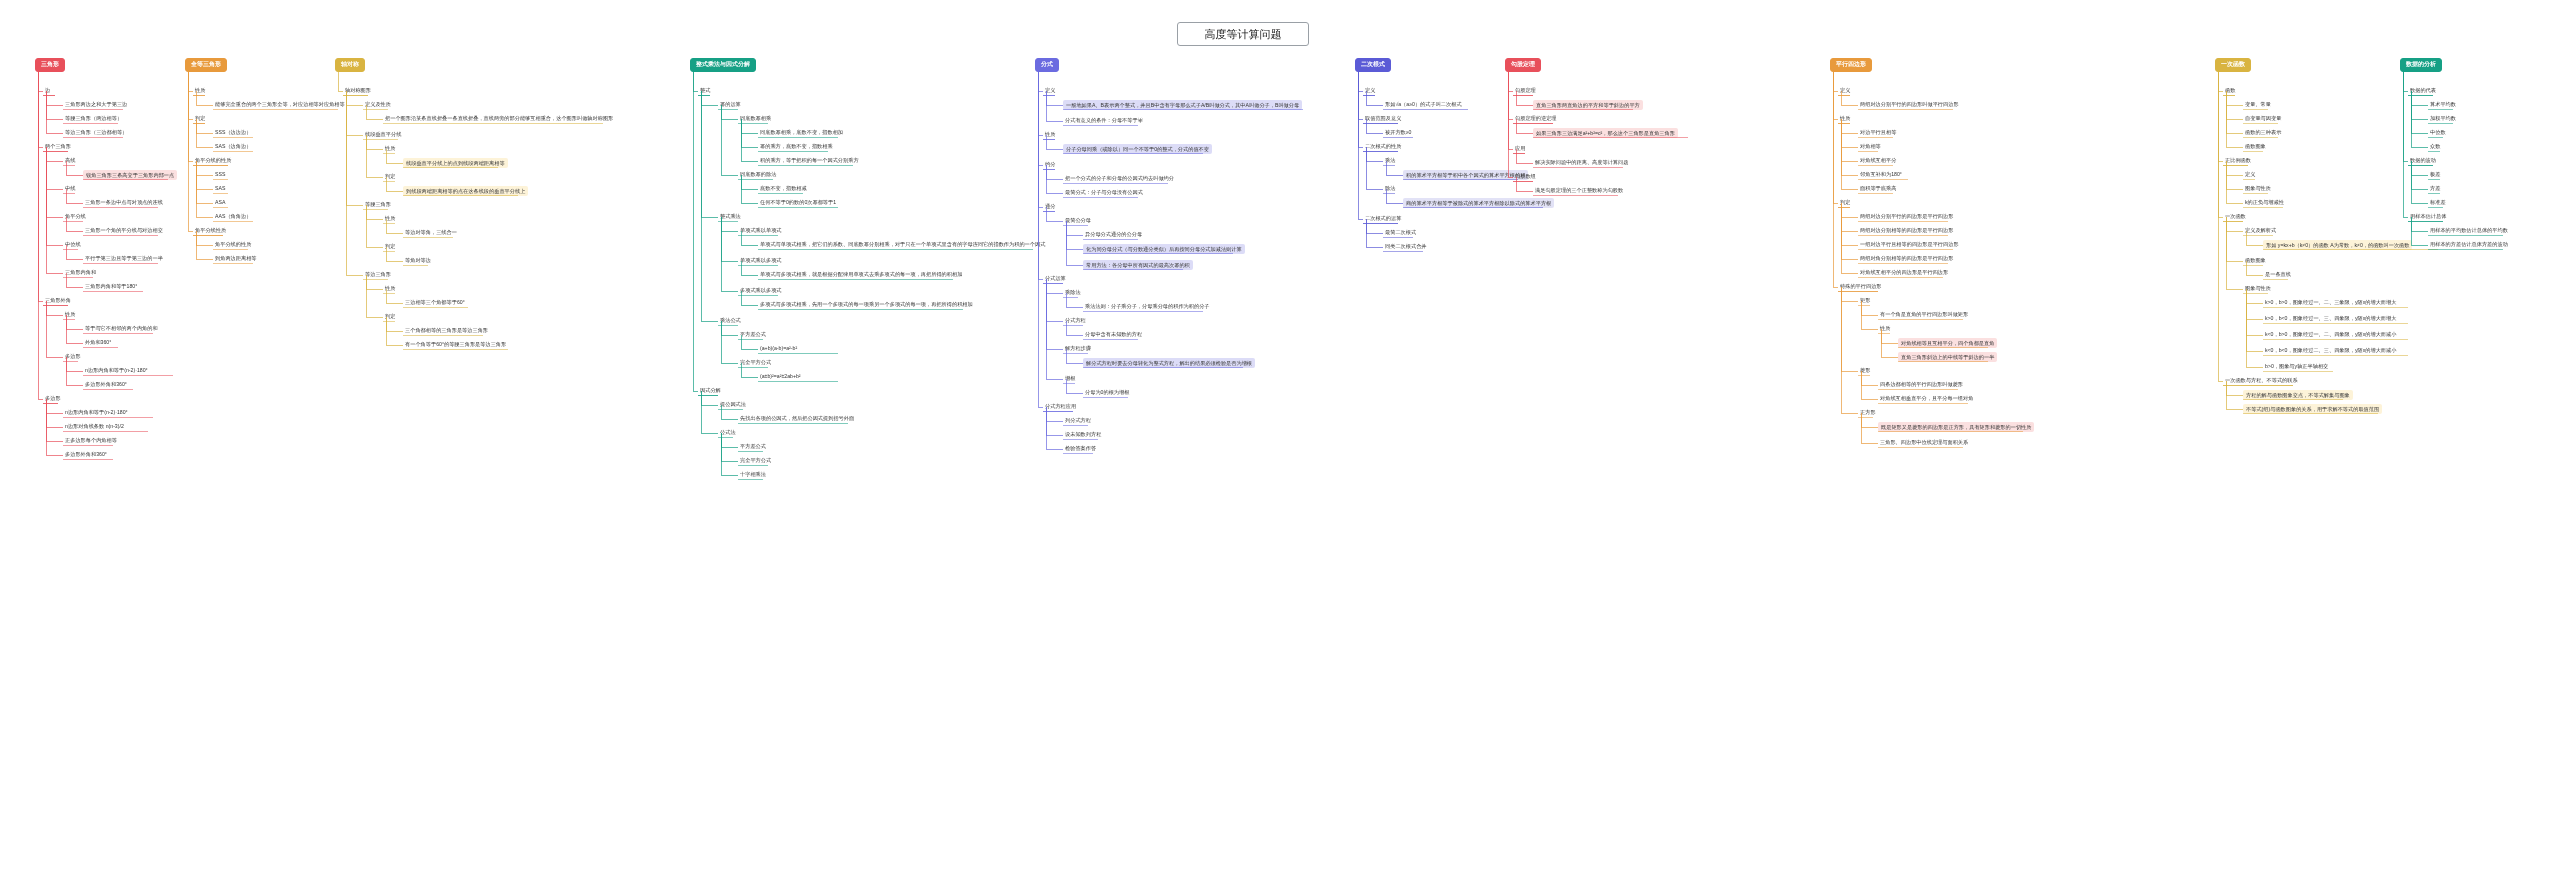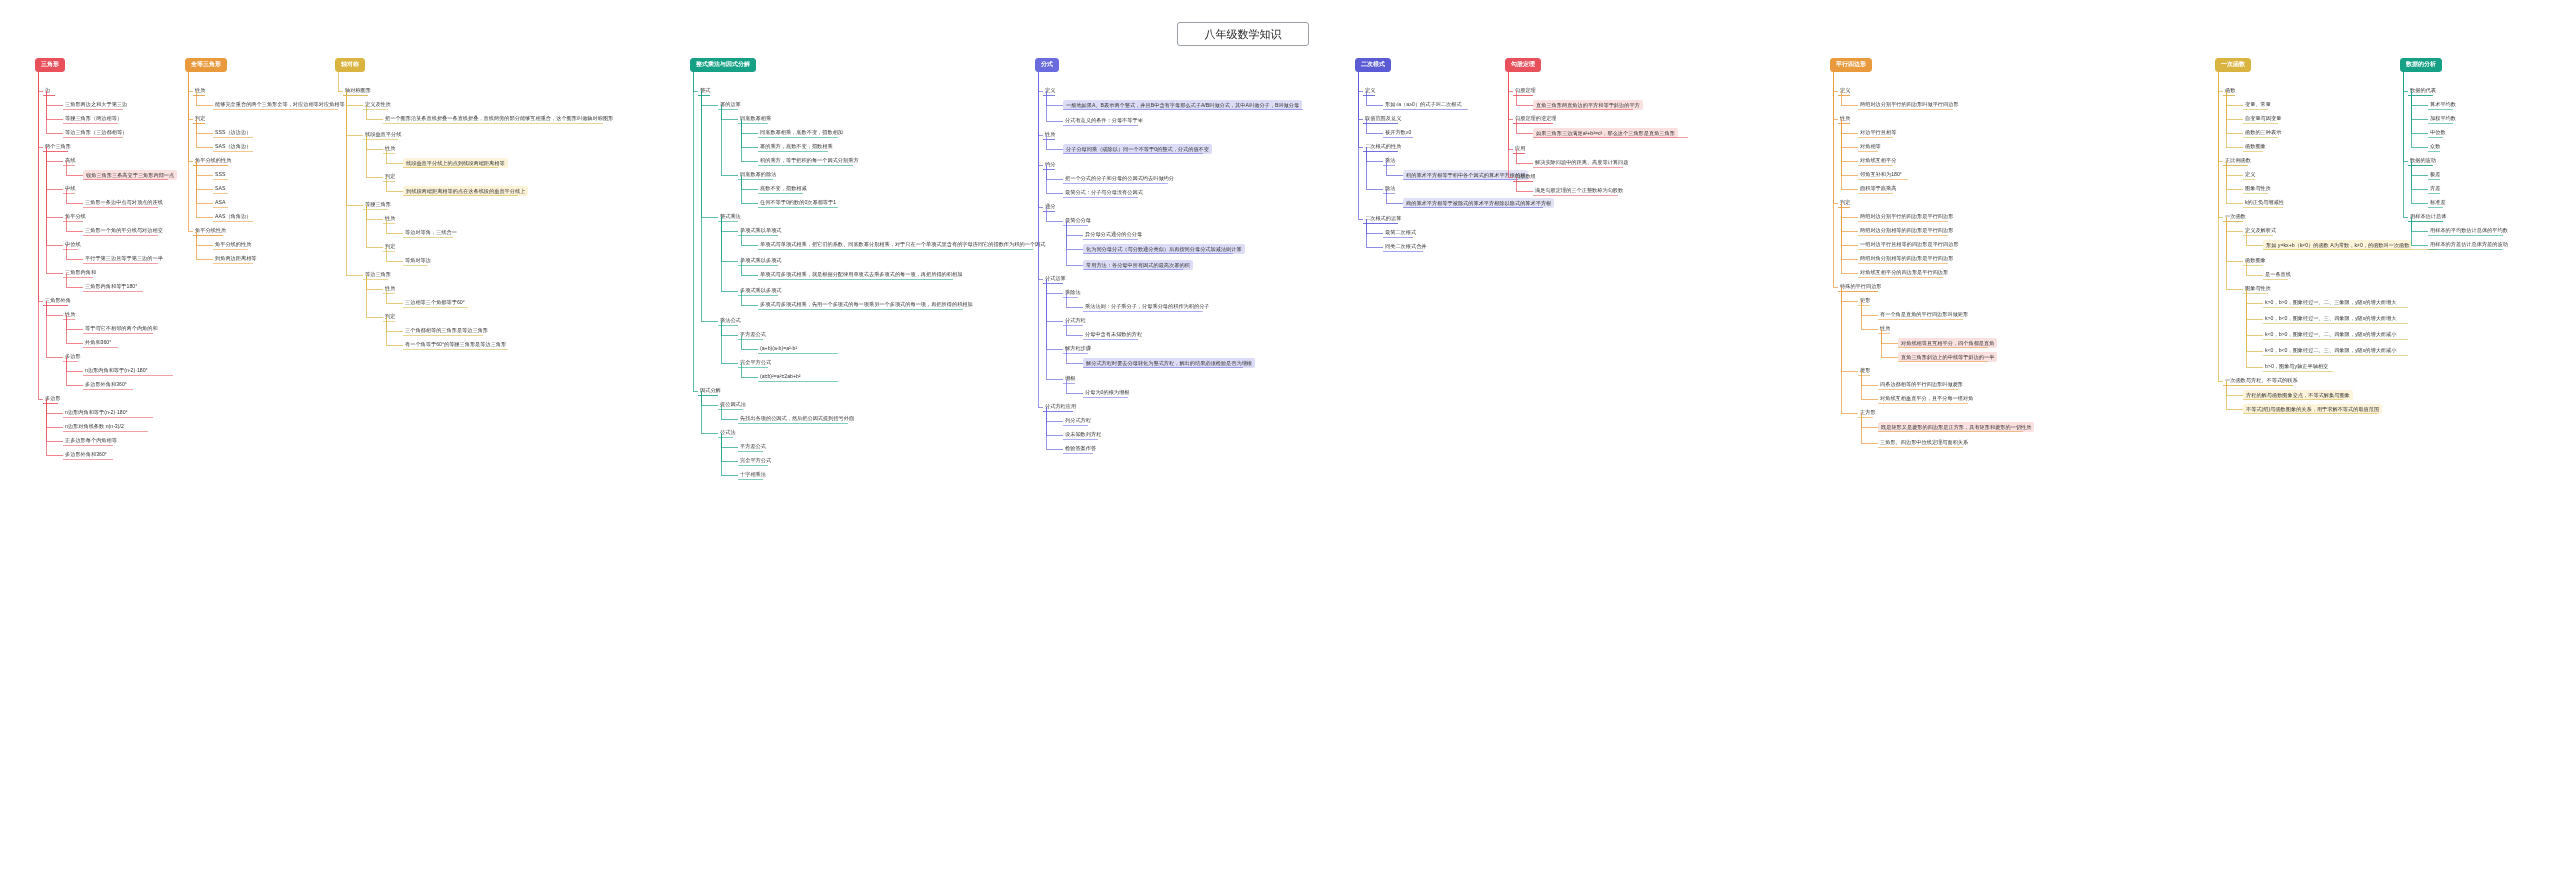--- a/index.html
+++ b/index.html
@@ -12,21 +12,21 @@
   .leaf{padding:1px 2px;}
   .filled{border-radius:2px;padding:1.5px 3px;}
   .vline{position:absolute;width:1px;}
   .hline{position:absolute;height:1px;}
   .under{position:absolute;height:1px;}
 </style>
 </head>
 <body>
 
 <div id="root">
-  <div class="title-box">八年级数学知识</div>
+  <div class="title-box">高度等计算问题</div>
 <div class="root-head node" style="left: 35px; top: 58px; background: rgb(232, 80, 91); border-color: rgb(232, 80, 91);">三角形</div>
     <div class="node leaf" style="left: 43px; top: 86px;">边</div>
     <div class="under" style="left: 43px; top: 95px; width: 12px; background: rgb(232, 80, 91); opacity: 0.85;"></div>
     <div class="hline" style="left: 38px; top: 91px; width: 5px; background: rgb(232, 80, 91); opacity: 0.7;"></div>
     <div class="vline" style="left: 38px; top: 70px; height: 21px; background: rgb(232, 80, 91); opacity: 0.7;"></div>
     <div class="node leaf" style="left: 63px; top: 100px;">三角形两边之和大于第三边</div>
     <div class="under" style="left: 63px; top: 109px; width: 60px; background: rgb(232, 80, 91); opacity: 0.55;"></div>
     <div class="hline" style="left: 46px; top: 105px; width: 17px; background: rgb(232, 80, 91); opacity: 0.7;"></div>
     <div class="vline" style="left: 46px; top: 91px; height: 14px; background: rgb(232, 80, 91); opacity: 0.7;"></div>
     <div class="node leaf" style="left: 63px; top: 114px;">等腰三角形（两边相等）</div>

